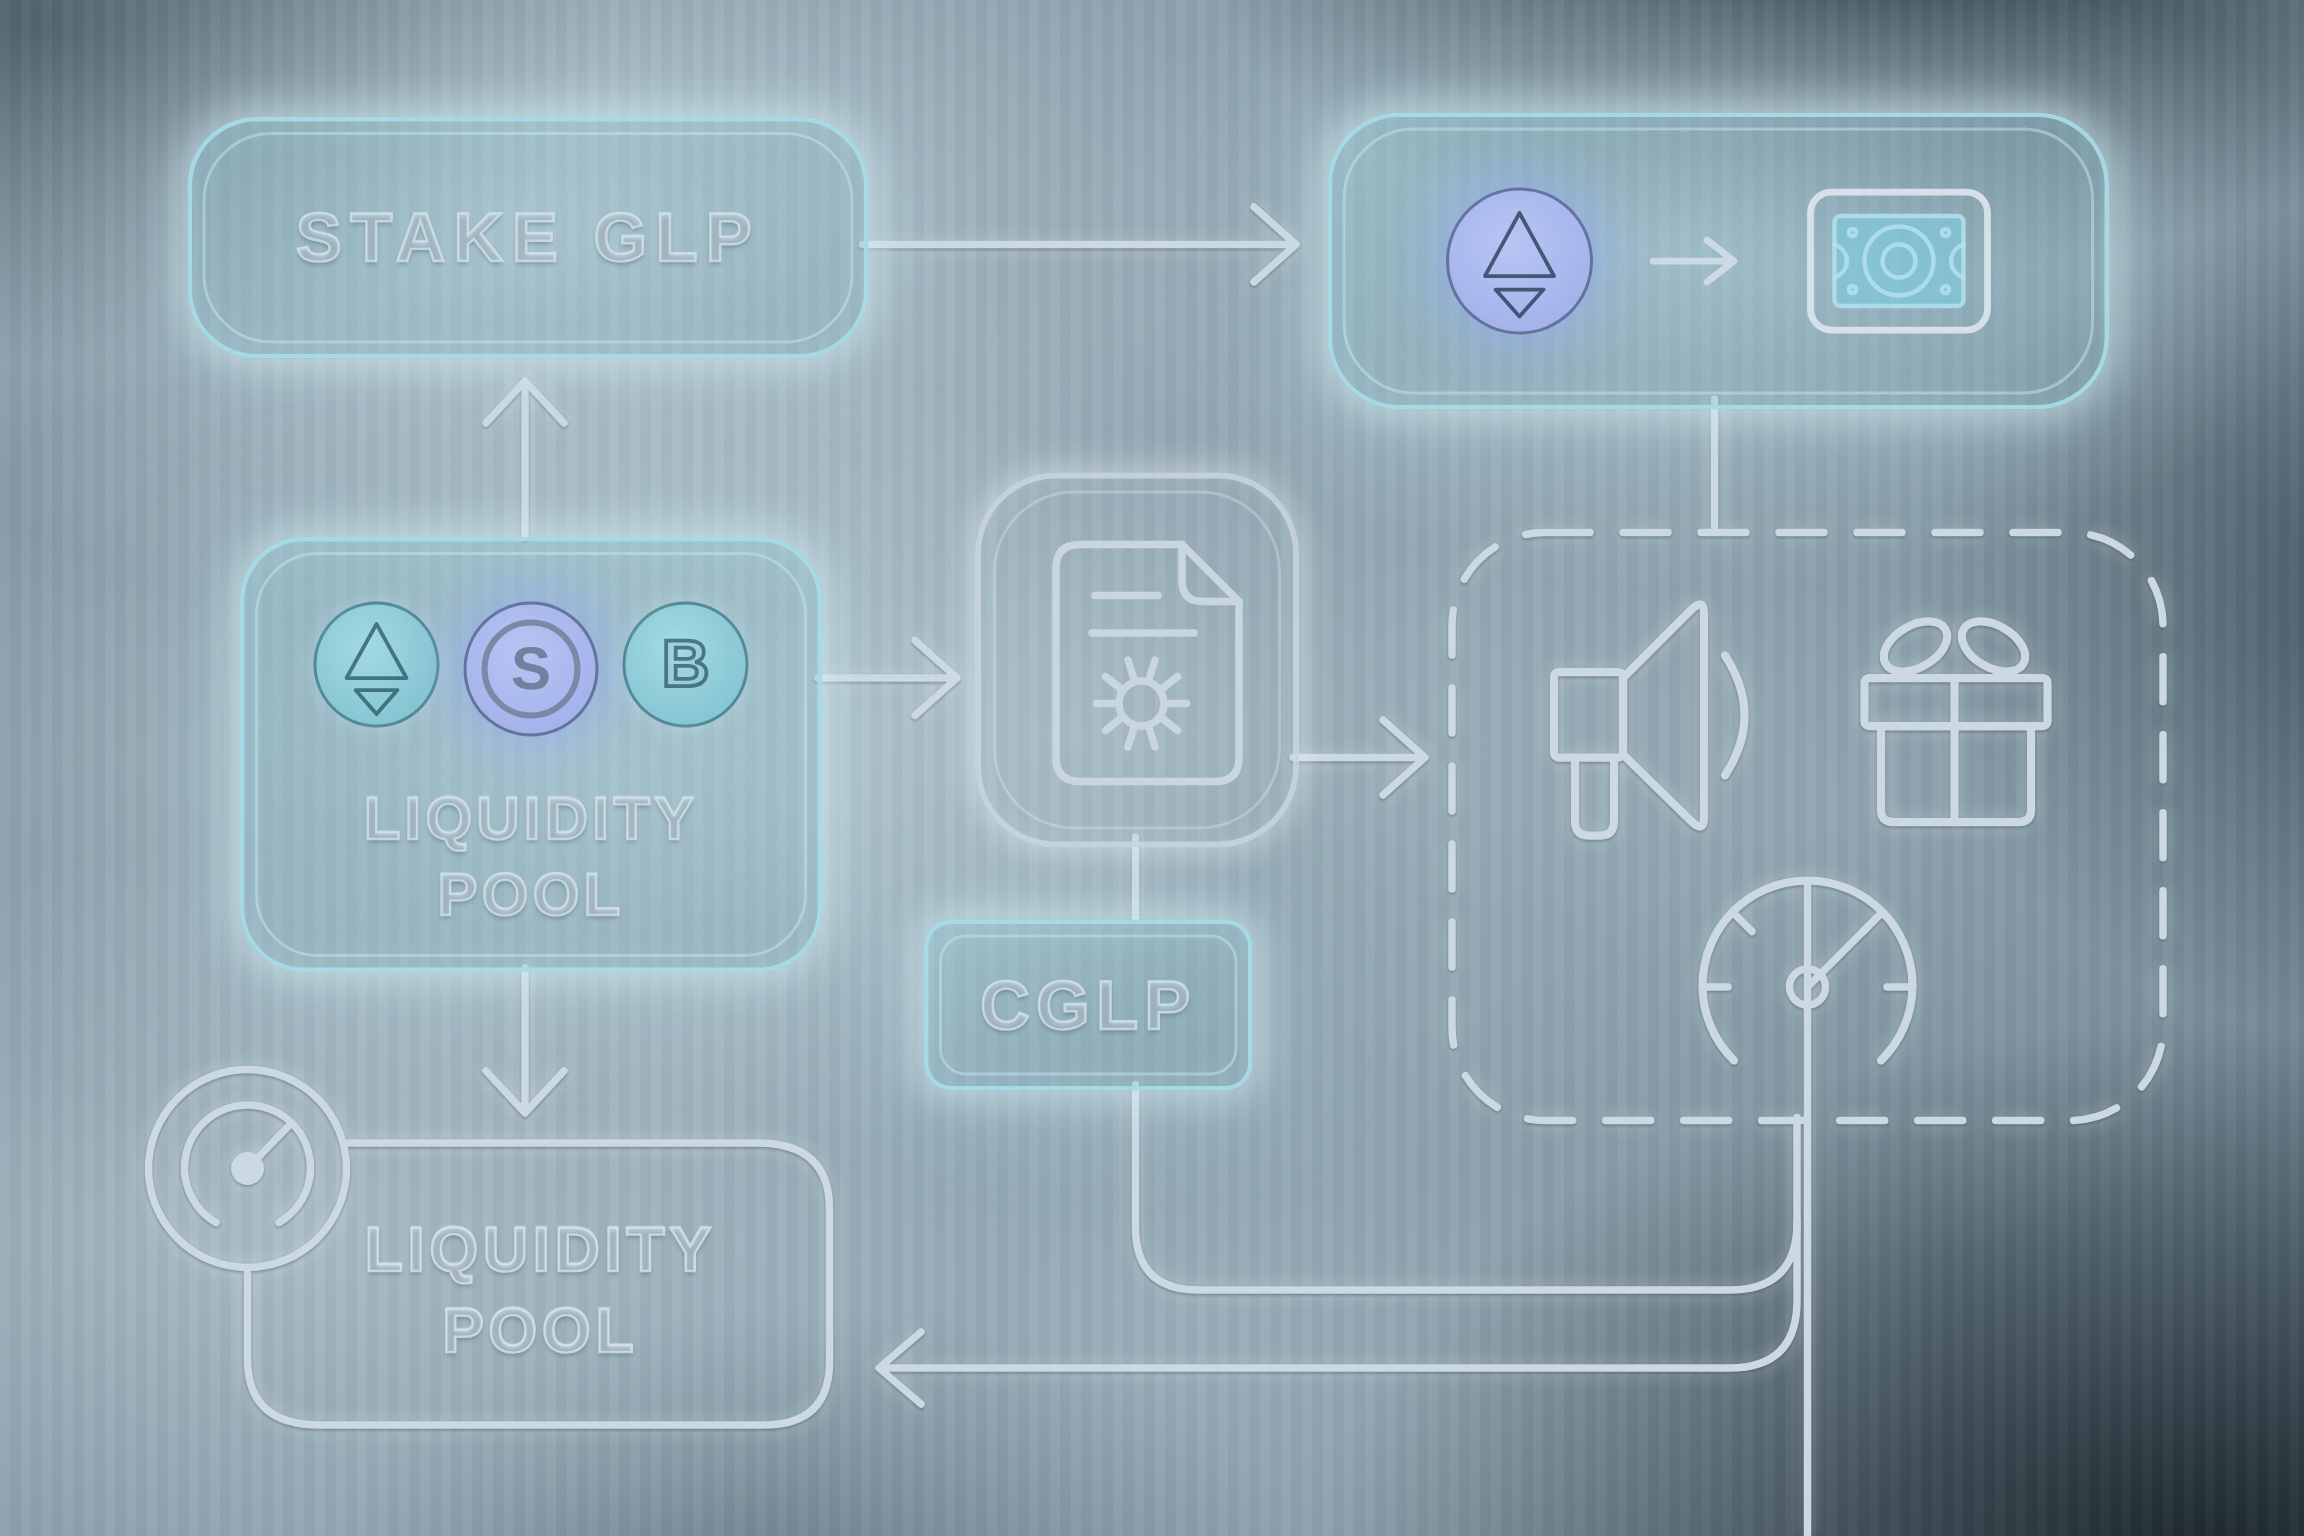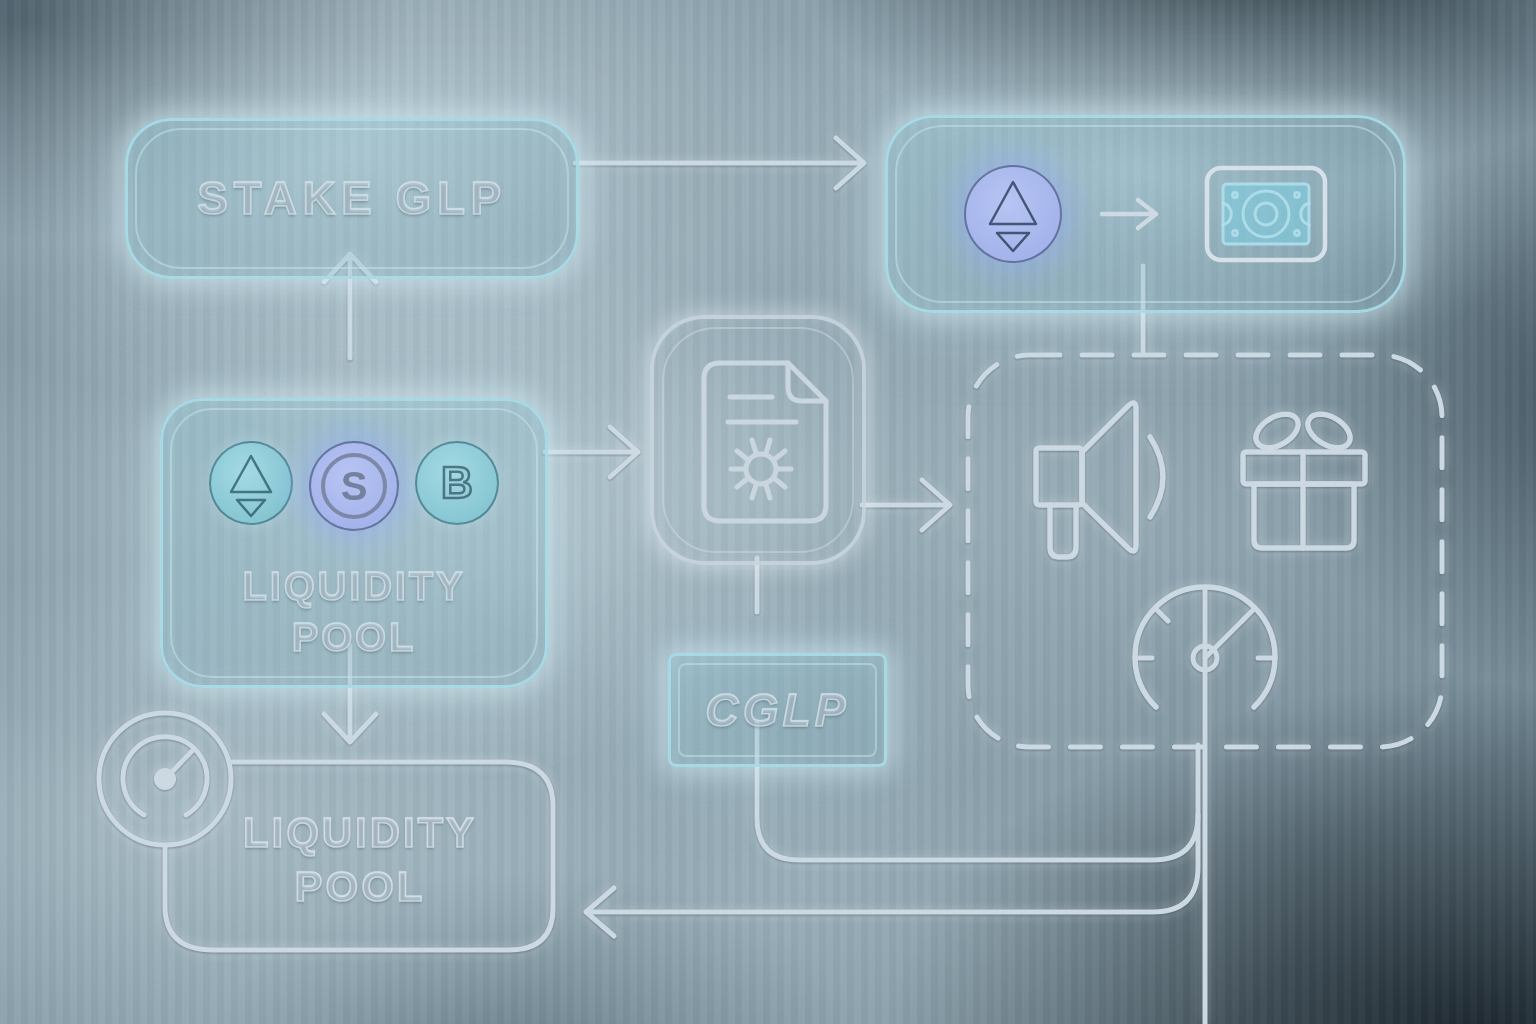--- a/index.html
+++ b/index.html
@@ -30,40 +30,39 @@
     background:repeating-linear-gradient(90deg,
       rgba(190,206,215,.055) 0 7px, rgba(70,90,102,.055) 7px 14px);
   }
   
   .node{position:absolute;display:flex;align-items:center;justify-content:center;}
   .node-teal{
     border:3px solid rgba(168,219,231,.95);
     background:linear-gradient(160deg, rgba(150,205,218,.36), rgba(118,172,188,.22));
     box-shadow:0 0 26px 6px rgba(222,243,249,.5), 0 0 70px 22px rgba(185,222,236,.22),
                inset 0 0 26px rgba(200,235,242,.2);
-    margin-top:40px;
   }
   .node-teal::after{
     content:"";position:absolute;inset:7px;border:2px solid rgba(195,230,240,.5);
     border-radius:inherit;pointer-events:none;
   }
   .node-gray{
     border:4px solid rgba(202,214,225,.88);
     background:rgba(178,197,210,.10);
     box-shadow:0 0 22px 4px rgba(236,245,250,.45), inset 0 0 18px rgba(225,238,244,.18);
   }
   .node-gray::after{
     content:"";position:absolute;inset:8px;border:2px solid rgba(214,226,235,.4);
     border-radius:inherit;pointer-events:none;
   }
   #node-stake{left:125px;top:78px;width:448px;height:155px;border-radius:46px;}
   #node-rewards{left:885px;top:75px;width:515px;height:192px;border-radius:48px;gap:36px;}
   #node-pool-top{left:160px;top:358px;width:382px;height:284px;border-radius:42px;}
   #node-contract{left:650px;top:315px;width:208px;height:242px;border-radius:54px;}
-  #node-cglp{left:668px;top:613px;width:213px;height:108px;border-radius:8px;font-style:italic;}
+  #node-cglp{left:616px;top:613px;width:213px;height:108px;border-radius:18px;}
   
   .etched{
     font-weight:bold;letter-spacing:.12em;line-height:1.28;text-align:center;
     color:rgba(196,211,223,.42);
     -webkit-text-stroke:1.6px rgba(211,225,235,.8);
     text-shadow:0 2px 3px rgba(44,66,78,.35), 0 -1px 1px rgba(255,255,255,.28);
     user-select:none;
   }
   .t-stake{font-size:46px;}
   .t-pool{font-size:40px;letter-spacing:.07em;position:absolute;bottom:22px;left:0;right:0;}

